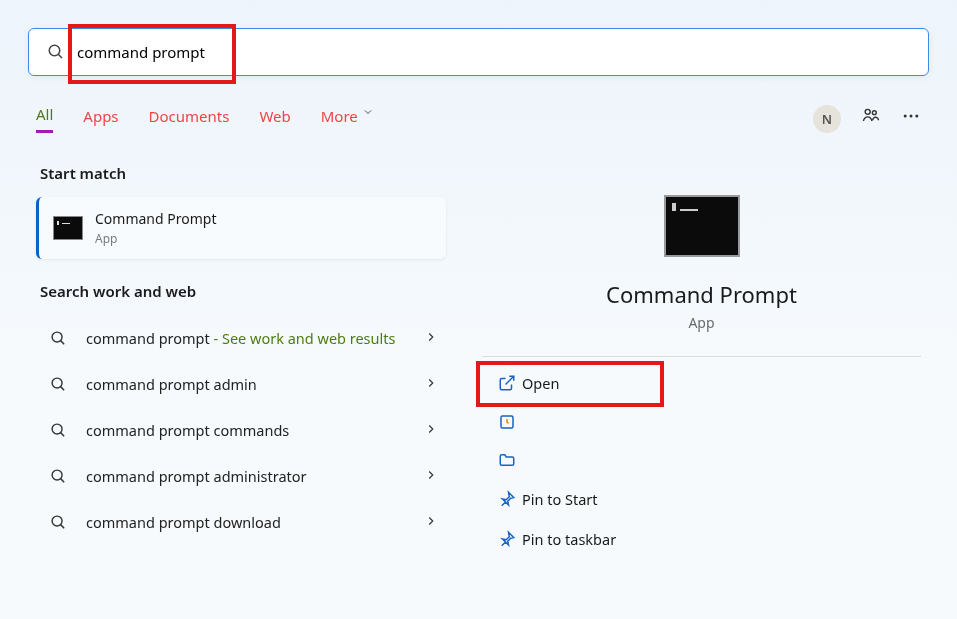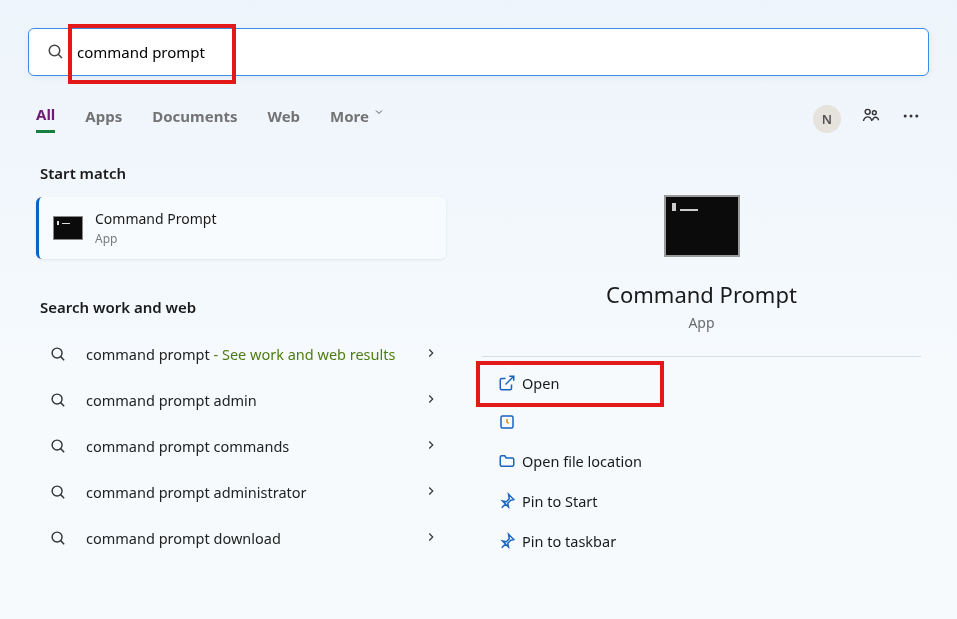--- a/index.html
+++ b/index.html
@@ -5,22 +5,22 @@
   * { box-sizing: border-box; margin: 0; padding: 0; font-family: "Segoe UI", system-ui, sans-serif; }
   body { width: 957px; height: 619px; background: linear-gradient(180deg, #edf4fb 0%, #f6fafd 60%); overflow: hidden; color: #1a1a1a; }
 
   .searchbar-wrap { padding: 28px 28px 0 28px; position: relative; }
   .searchbar { display: flex; align-items: center; height: 48px; background: #fff; border: 1px solid #3b8de6; border-radius: 6px; box-shadow: 0 2px 8px rgba(0,0,0,0.05); }
   .searchbar svg { margin: 0 12px 0 18px; flex: none; }
   .searchbar input { border: 0; outline: 0; flex: 1; height: 100%; font-size: 15px; background: transparent; }
   .hl-search { position: absolute; border: 4px solid #e31919; left: 68px; top: 24px; width: 168px; height: 60px; pointer-events: none; }
 
   .tabs { display: flex; align-items: center; padding: 28px 36px 4px 36px; gap: 30px; }
-  .tab { font-size: 15px; color: #737373; cursor: pointer; padding-bottom: 6px; font-weight: bold; }
-  .tab.active { color: #701a75; font-weight: 700; border-bottom: 3px solid #15803d; }
+  .tab { font-size: 15px; color: #ef4444; cursor: pointer; padding-bottom: 6px; }
+  .tab.active { color: #4d7c0f; font-weight: 400; border-bottom: 3px solid #a21caf; }
   .tab.more { display: flex; align-items: flex-start; gap: 4px; }
   .tabspacer { flex: 1; }
   .tabicons { display: flex; align-items: center; gap: 20px; }
   .avatar { width: 28px; height: 28px; border-radius: 50%; background: #e6e2dc; color: #555; display: flex; align-items: center; justify-content: center; font-size: 13px; font-weight: 600; }
   .iconbtn { cursor: pointer; }
 
   .cols { display: flex; padding: 20px 0 0 36px; gap: 18px; height: 470px; }
 
   .left { width: 410px; }
   .section-label { font-size: 15px; font-weight: 600; margin: 6px 0 14px 4px; }
@@ -102,21 +102,21 @@
     <div class="section-label">Start match</div>
 
     <div class="best-card">
       <div class="cmd-icon-s"></div>
       <div>
         <div class="best-title">Command Prompt</div>
         <div class="best-sub">App</div>
       </div>
     </div>
 
-    <div class="section-label" style="margin-top:38px;">Search work and web</div>
+    <div class="section-label" style="margin-top:22px;">Search work and web</div>
 
     <div id="sugg-list">
         <div class="sugg">
           <span class="sicon">
             <svg width="17" height="17" viewBox="0 0 24 24" fill="none" stroke="#333" stroke-width="2">
               <circle cx="10" cy="10" r="7"></circle>
               <line x1="20" y1="20" x2="15" y2="15"></line>
             </svg>
           </span>
           <span class="stext">command prompt<span class="dim"> - See work and web results</span></span>
@@ -205,21 +205,20 @@
             </svg>
         </span>
       </div>
 
       <div class="action">
         <span class="aicon">
           <svg width="18" height="18" viewBox="0 0 24 24" fill="none" stroke="#1a63c1" stroke-width="2">
               <path d="M3 7a2 2 0 0 1 2-2h4l2 3h8a2 2 0 0 1 2 2v7a2 2 0 0 1-2 2H5a2 2 0 0 1-2-2Z"></path>
             </svg>
         </span>
-        <span>Open file location</span>
       </div>
 
       <div class="action">
         <span class="aicon">
           <svg width="18" height="18" viewBox="0 0 24 24" fill="none" stroke="#1a63c1" stroke-width="2">
               <path d="M14 3l7 7-4 1-4 4 1 5-4-4-5 5 5-5-4-4 5 1 4-4Z"></path>
             </svg>
         </span>
         <span>Pin to Start</span>
       </div>

